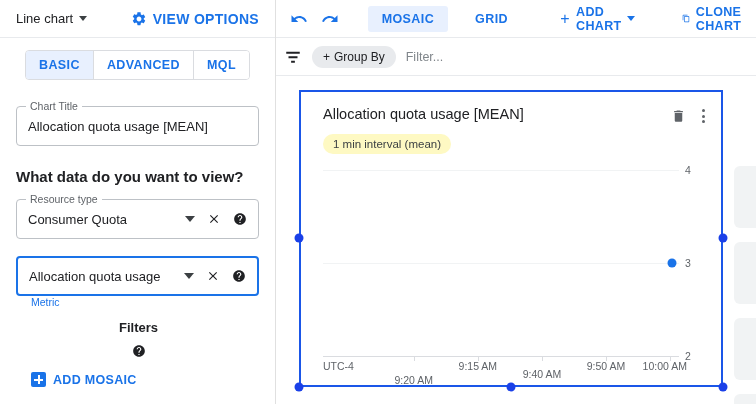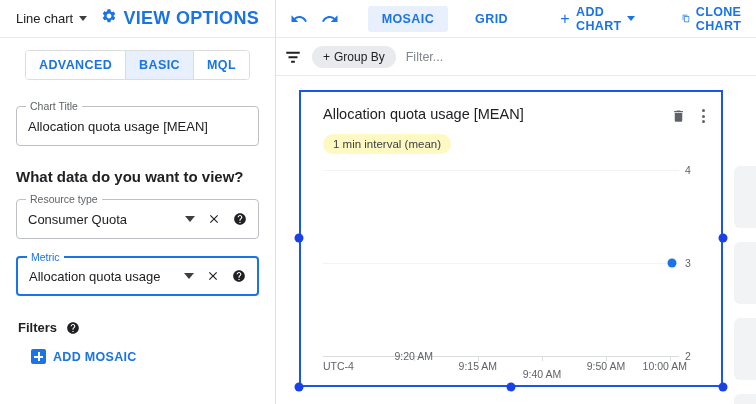--- a/index.html
+++ b/index.html
@@ -32,22 +32,22 @@
   }
   .caret-down {
     width: 0; height: 0;
     border-left: 4.5px solid transparent;
     border-right: 4.5px solid transparent;
     border-top: 5px solid #3c4043;
     display:inline-block;
   }
   .view-options {
     margin-left: auto;
-    display: flex; gap: 6px;
-    color: #1a73e8; font-size: 18px; font-weight: bold;
+    display: flex; align-items: center; gap: 6px;
+    color: #1a73e8; font-size: 14px; font-weight: bold;
     letter-spacing: .3px; cursor: pointer;
     padding: 4px 6px; border-radius: 3px;
   }
   .gear-icon { width: 16px; height: 16px; display:block; }
 
   .tabs-row { display: flex; justify-content: center; padding-top: 12px; }
   .tabs {
     display: flex;
     border: 1px solid #dadce0;
     border-radius: 4px;
@@ -77,21 +77,21 @@
     background: #fff;
   }
   .field.focused { border: 2px solid #1a73e8; }
   .field-label {
     position: absolute; top: -7px; left: 9px;
     background: #fff; padding: 0 4px;
     font-size: 10.5px; color: #5f6368;
     line-height: 12px;
     white-space: nowrap;
   }
-  .field.focused .field-label { color: #1a73e8; }
+  .field.focused .field-label { color: #1a73e8; margin-top: 45px; }
   .field-value {
     flex: 1 1 auto;
     font-size: 13px; color: #202124;
     padding-left: 11px;
     white-space: nowrap; overflow: hidden;
   }
   .field-icons { display: flex; align-items: center; gap: 12px; padding-right: 11px; }
   .dd-caret {
     width: 0; height: 0;
     border-left: 5px solid transparent;
@@ -102,20 +102,21 @@
   .x-icon { width: 14px; height: 14px; cursor: pointer; }
   .help-icon { width: 14px; height: 14px; cursor: pointer; }
 
   .section-title {
     margin: 22px 16px 14px 16px;
     font-size: 15px; font-weight: bold; color: #202124;
   }
   .filters-row {
     display: flex; align-items: center; gap: 9px;
     margin: 24px 16px 0 18px;
+    flex-direction: column;
   }
   .filters-label { font-size: 13px; font-weight: bold; color: #202124; }
   .add-filter {
     display: flex; align-items: center; gap: 7px;
     margin: 14px 16px 0 31px;
     color: #1a73e8; font-size: 12.5px; font-weight: bold; letter-spacing:.3px;
     cursor: pointer;
   }
   .plus-box {
     width: 15px; height: 15px; background: #1a73e8; border-radius: 2px;
@@ -264,25 +265,25 @@
       <div class="view-options">
         <svg class="gear-icon" viewBox="0 0 24 24">
           <path fill="#1a73e8" d="M19.14 12.94c.04-.3.06-.61.06-.94s-.02-.64-.07-.94l2.03-1.58c.18-.14.23-.41.12-.61l-1.92-3.32c-.12-.22-.37-.29-.59-.22l-2.39.96c-.5-.38-1.03-.7-1.62-.94l-.36-2.54A.484.484 0 0 0 13.9 2h-3.84c-.24 0-.43.17-.47.41l-.36 2.54c-.59.24-1.13.57-1.62.94l-2.39-.96c-.22-.08-.47 0-.59.22L2.72 8.47c-.12.21-.08.47.12.61l2.03 1.58c-.05.3-.09.63-.09.94s.02.64.07.94l-2.03 1.58c-.18.14-.23.41-.12.61l1.92 3.32c.12.22.37.29.59.22l2.39-.96c.5.38 1.03.7 1.62.94l.36 2.54c.05.24.24.41.48.41h3.84c.24 0 .44-.17.47-.41l.36-2.54c.59-.24 1.13-.56 1.62-.94l2.39.96c.22.08.47 0 .59-.22l1.92-3.32c.12-.22.07-.47-.12-.61l-2.01-1.58zM12 15.6c-1.98 0-3.6-1.62-3.6-3.6s1.62-3.6 3.6-3.6 3.6 1.62 3.6 3.6-1.62 3.6-3.6 3.6z"></path>
         </svg>
         <span>VIEW OPTIONS</span>
       </div>
     </div>
 
     <div class="tabs-row">
       <div class="tabs">
+        <div class="tab active">
+          <span>BASIC</span>
+        </div>
         <div class="tab">
           <span>ADVANCED</span>
-        </div>
-        <div class="tab active">
-          <span>BASIC</span>
         </div>
         <div class="tab">
           <span>MQL</span>
         </div>
       </div>
     </div>
 
     <div class="field" style="margin-top:26px;">
       <span class="field-label">Chart Title</span>
       <span class="field-value">Allocation quota usage [MEAN]</span>
@@ -415,21 +416,21 @@
           <div class="axisline" style="top:186px;"></div>
           <span class="ytick-label" style="top:186px;">2</span>
 
           <div class="tick" style="left:25.5%; top:186px;"></div>
           <div class="tick" style="left:43.5%; top:186px;"></div>
           <div class="tick" style="left:61.5%; top:186px;"></div>
           <div class="tick" style="left:79.5%; top:186px;"></div>
           <div class="tick" style="left:97.5%; top:186px;"></div>
 
           <span class="xtick-label tz" style="top:190px;">UTC-4</span>
-          <span class="xtick-label" style="left:25.5%; top:180px;">9:20 AM</span>
+          <span class="xtick-label" style="left:25.5%; top:204px;">9:20 AM</span>
           <span class="xtick-label" style="left:43.5%; top:190px;">9:15 AM</span>
           <span class="xtick-label" style="left:61.5%; top:198px;">9:40 AM</span>
           <span class="xtick-label" style="left:79.5%; top:190px;">9:50 AM</span>
           <span class="xtick-label" style="left:96%; top:190px;">10:00 AM</span>
         </div>
       </div>
 
       <div class="handle" style="left:23px; top:162px;"></div>
       <div class="handle" style="left:447px; top:162px;"></div>
       <div class="handle" style="left:23px; top:311px;"></div>

